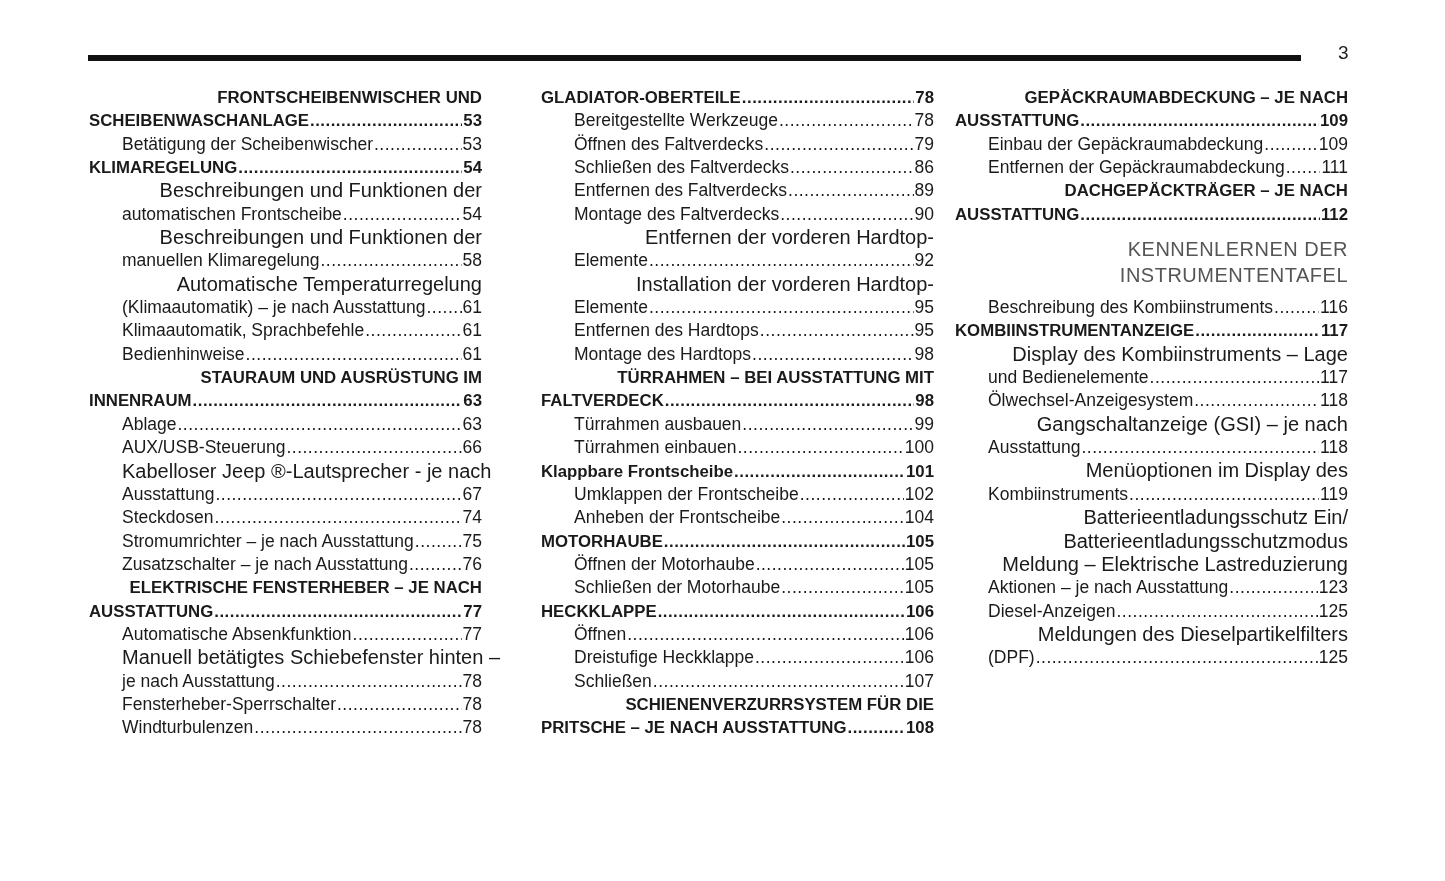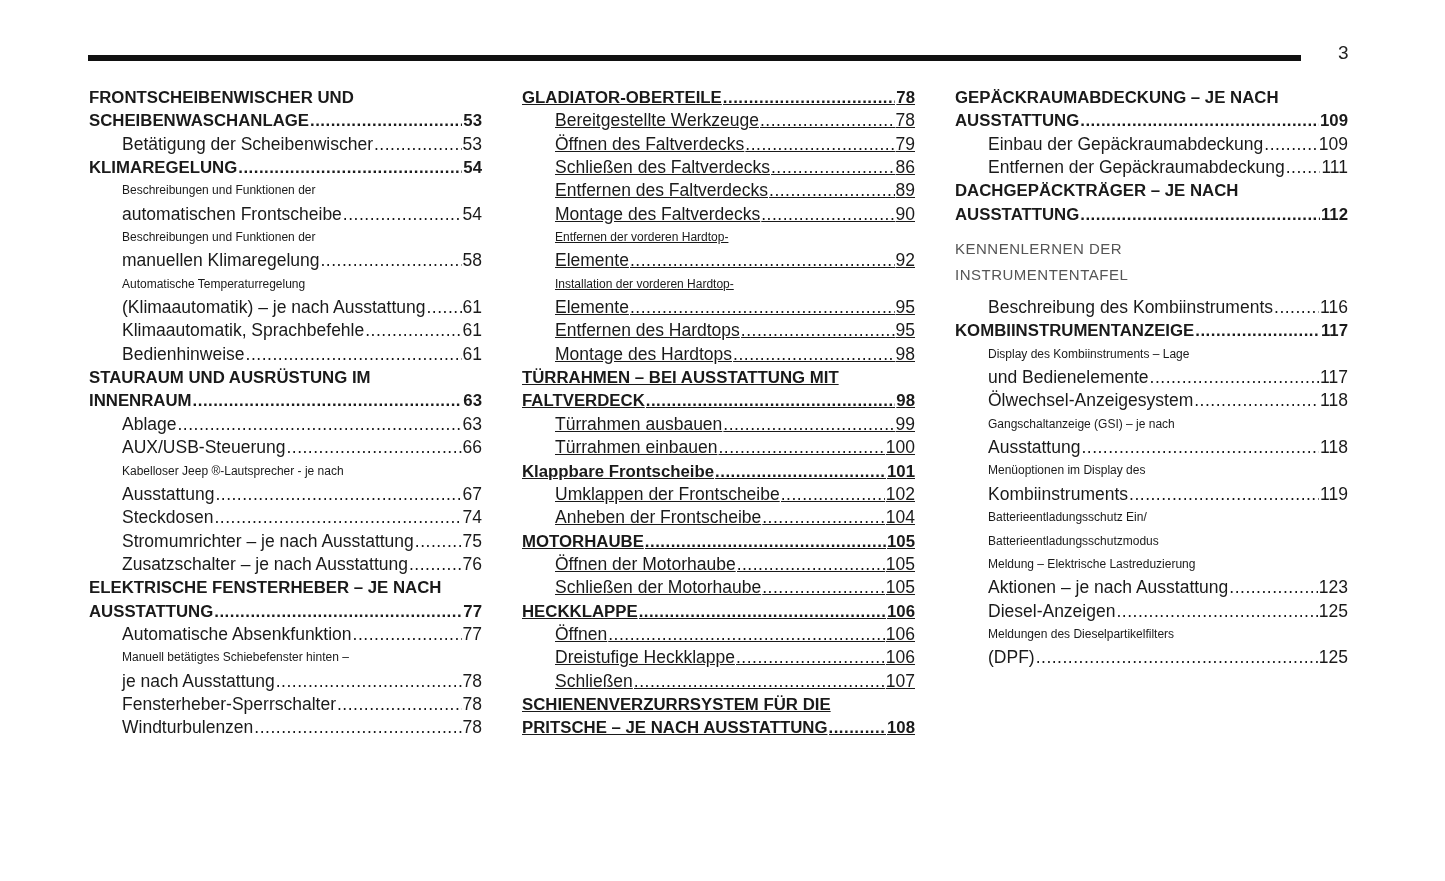--- a/index.html
+++ b/index.html
@@ -1,35 +1,35 @@
 <!DOCTYPE html>
 <html><head>
 <meta charset="utf-8">
 <style>
   html, body { margin:0; padding:0; background:#ffffff; }
   body { width:1445px; height:881px; position:relative; overflow:hidden;
          font-family:"Liberation Sans", sans-serif; color:#1a1a1a; }
   .rule { position:absolute; left:88px; top:55px; width:1213px; height:6px; background:#111; }
   .pagenum { position:absolute; left:1338px; top:42px; font-size:19px; color:#222; }
-  .col { position:absolute; top:86px; }
+  .col { position:absolute; top:86px;text-align:right; }
   .c1 { left:89px; width:393px; }
-  .c2 { left:522px; width:393px;text-decoration:underline; }
+  .c2 { left:541px; width:393px; }
   .c3 { left:955px; width:393px; }
   .entry { display:flex; align-items:baseline; height:23.35px; line-height:23.35px;
            font-size:17.5px; white-space:nowrap; }
   .entry.main { font-weight:bold; font-size:16.8px; }
   .entry.sub { padding-left:33px; }
   .entry .txt { flex:0 0 auto; }
   .entry .dots { flex:1 1 auto; overflow:hidden; margin:0 1px; letter-spacing:0.5px; }
   .entry .dots::after { content:"................................................................................................................................................"; }
   .entry .pg { flex:0 0 auto; }
-  .line { height:23.35px; line-height:23.35px; font-size:12px; white-space:nowrap; }
+  .line { height:23.35px; line-height:23.35px; font-size:20px; white-space:nowrap; }
   .line.main { font-weight:bold; font-size:16.8px; }
   .line.sub { padding-left:33px; }
-  .section-head { font-size:15px; color:#555; letter-spacing:0.5px; line-height:26px; margin:10px 0 8px 0; font-weight:normal; }
+  .section-head { font-size:20px; color:#555; letter-spacing:0.5px; line-height:26px; margin:10px 0 8px 0; font-weight:normal; }
 </style>
 </head>
 <body>
 
 <div class="rule"></div>
 <div class="pagenum">3</div>
 
 <div class="col c1">
     <div>
       <div class="line main">FRONTSCHEIBENWISCHER UND</div>

